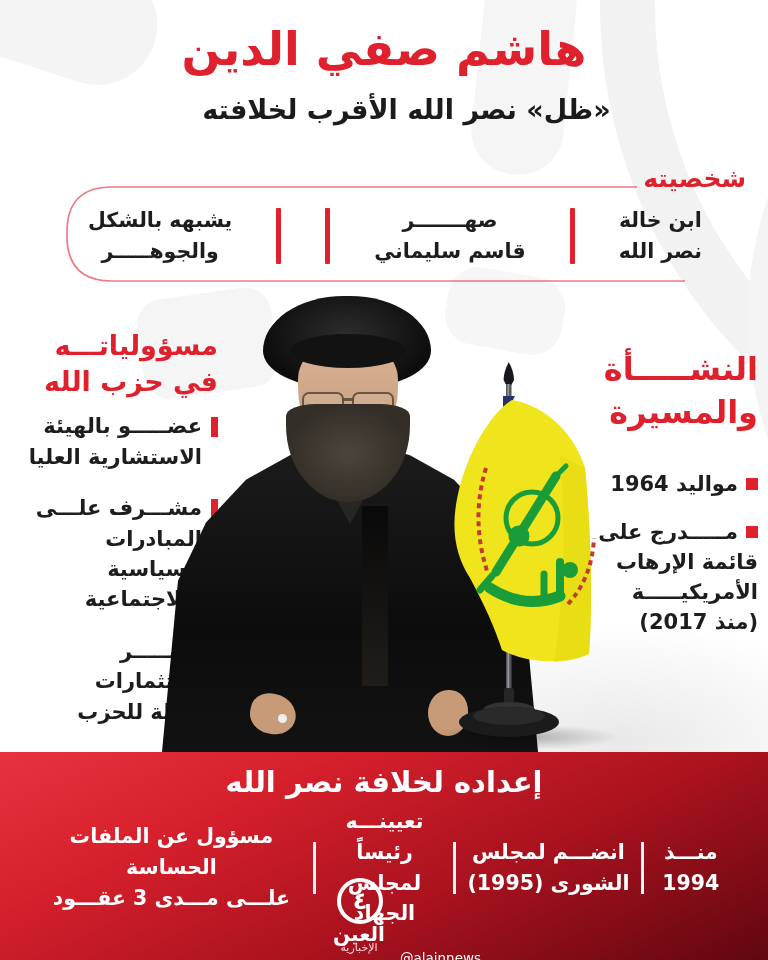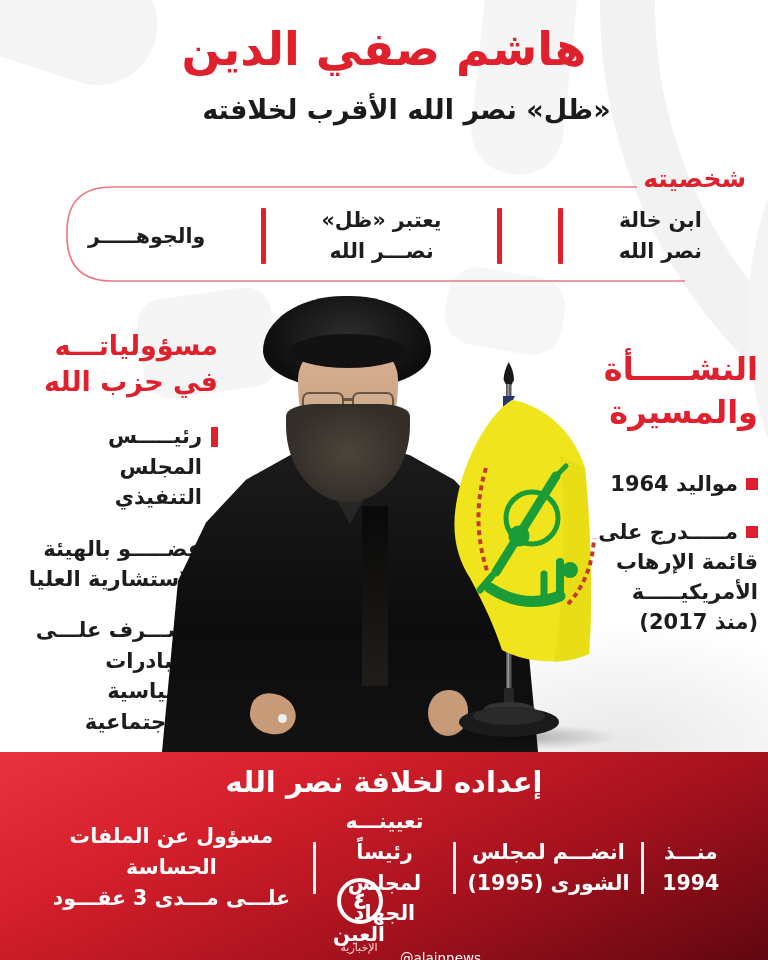--- a/index.html
+++ b/index.html
@@ -24,21 +24,21 @@
   
   .p-frame{left:0;top:0;width:768px;height:300px;z-index:2;pointer-events:none;}
   .p-heading{top:164px;right:22px;font-size:25px;font-weight:bold;color:#df202d;z-index:2;}
   .p-items{top:197px;left:88px;width:614px;height:78px;display:flex;align-items:center;justify-content:space-between;z-index:2;}
   .p-item{text-align:center;font-size:20.5px;line-height:1.5;font-weight:bold;color:#1d1d1f;white-space:nowrap;}
   .p-item span{display:block;}
   .p-sep{width:5px;height:56px;background:#df202d;border-radius:1px;}
 
   
   .resp{top:328px;left:28px;width:190px;text-align:right;z-index:2;}
-  .resp-h{font-size:27px;line-height:1.32;font-weight:bold;color:#df202d;margin-bottom:22px;}
+  .resp-h{font-size:27px;line-height:1.32;font-weight:bold;color:#df202d;margin-bottom:12px;}
   .r-item{display:flex;align-items:flex-start;margin-bottom:21px;}
   .r-marker{flex:0 0 7px;width:7px;height:20px;background:#df202d;margin-top:6px;margin-left:9px;}
   .r-text{font-size:21px;line-height:1.45;font-weight:bold;color:#1d1d1f;}
   .r-text span{display:block;}
 
   
   .career{top:348px;right:10px;width:180px;text-align:right;z-index:2;}
   .career-h{font-size:32px;line-height:1.35;font-weight:bold;color:#df202d;margin-bottom:36px;}
   .c-item{margin-bottom:18px;font-size:21px;line-height:1.42;font-weight:bold;color:#1d1d1f;}
   .c-item span{display:block;}
@@ -105,42 +105,36 @@
     <path d="M637,187 L112,187 Q67,187 67,232 L67,236 Q67,281 112,281 L685,281" fill="none" stroke="rgba(226,32,46,0.6)" stroke-width="1.7"></path>
   </svg>
   <div class="abs p-heading">شخصيته</div>
 
   <div class="abs p-items">
     <div class="p-item">
       <span>ابن خالة</span>
       <span>نصر الله</span>
     </div>
     <div class="p-sep"></div>
+    <div class="p-item">
+      <span>صهـــــــر</span>
+      <span>قاسم سليماني</span>
+    </div>
+    <div class="p-sep"></div>
     <div class="p-sep"></div>
     <div class="p-item">
-      <span>يعتبر «ظل»</span>
-      <span>نصـــر الله</span>
-    </div>
-    <div class="p-sep"></div>
-    <div class="p-item">
+      <span>يشبهه بالشكل</span>
       <span>والجوهـــــر</span>
     </div>
   </div>
 
   <div class="abs resp">
     <div class="resp-h">
       <span>مسؤولياتـــه</span><br>
       <span>في حزب الله</span>
-    </div>
-    <div class="r-item">
-      <div class="r-marker"></div>
-      <div class="r-text">
-        <span>رئيـــــس المجلس</span>
-        <span>التنفيذي</span>
-      </div>
     </div>
     <div class="r-item">
       <div class="r-marker"></div>
       <div class="r-text">
         <span>عضـــــو بالهيئة</span>
         <span>الاستشارية العليا</span>
       </div>
     </div>
     <div class="r-item">
       <div class="r-marker"></div>

